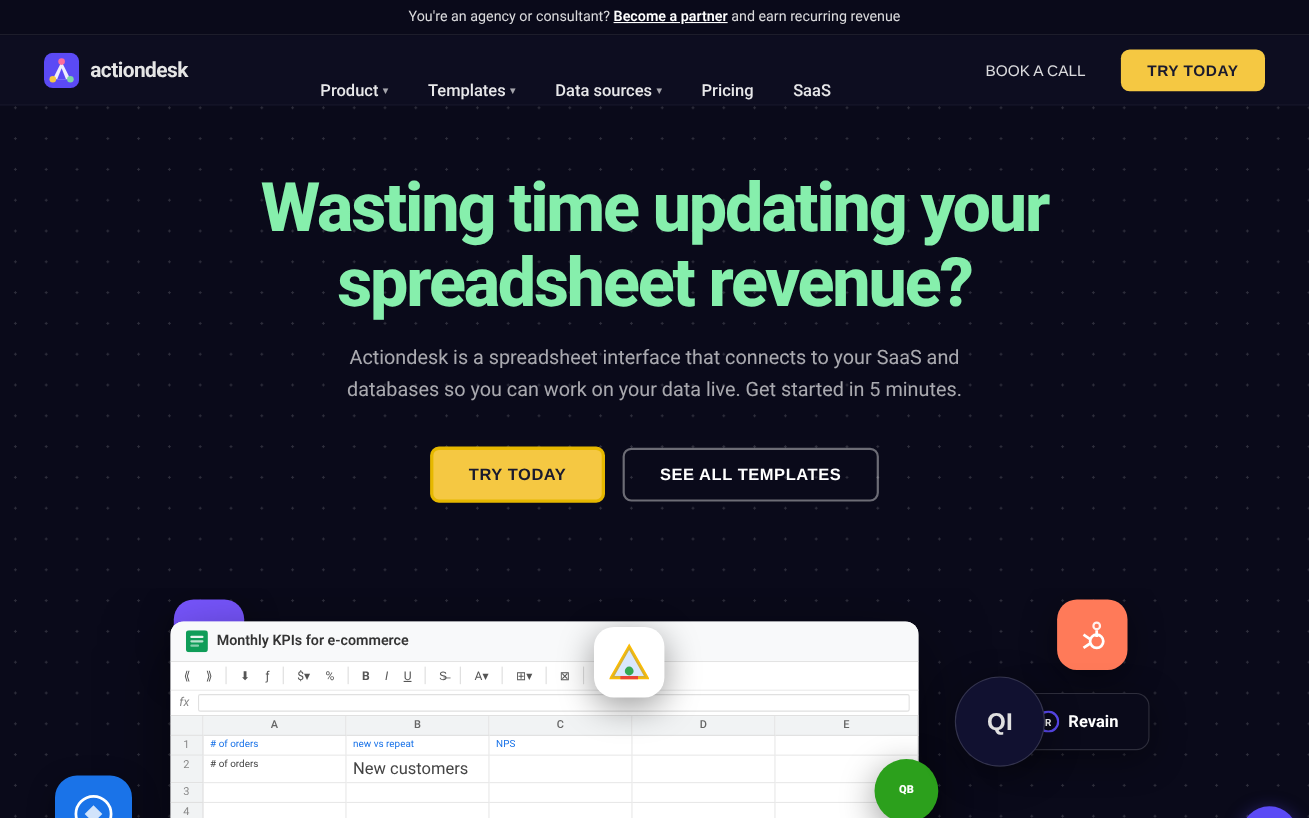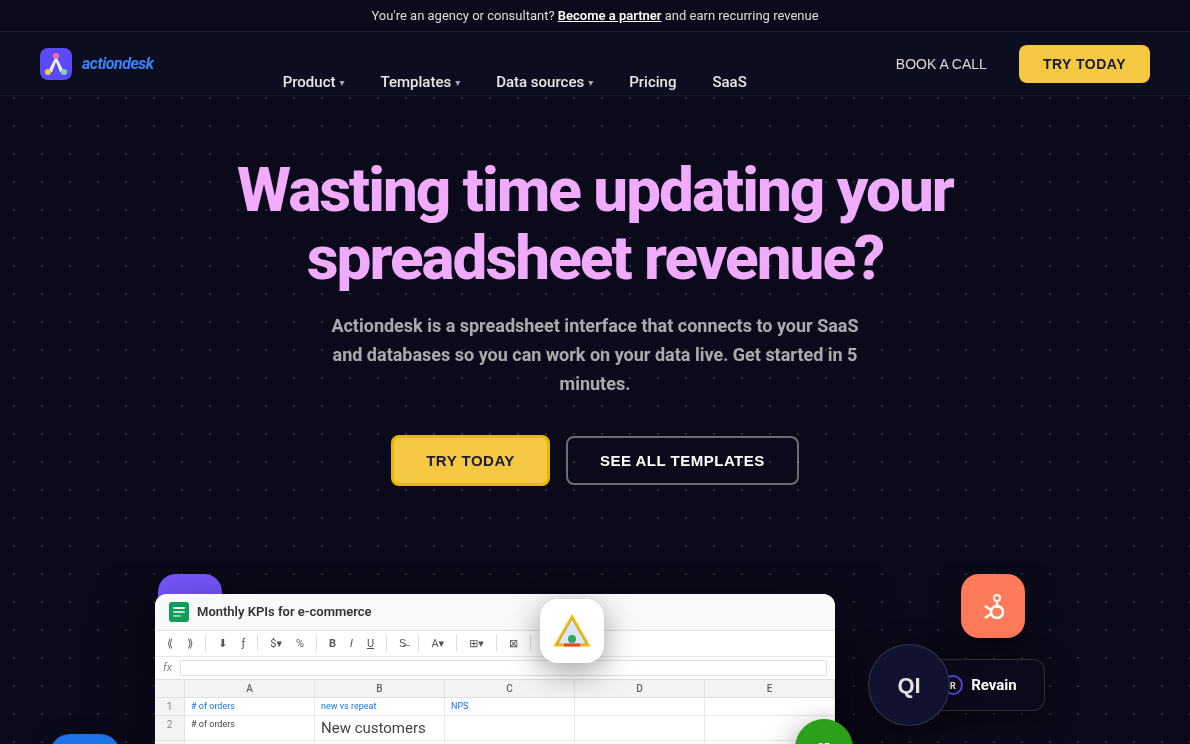--- a/index.html
+++ b/index.html
@@ -62,25 +62,24 @@
       text-decoration: none;
       color: #fff;
     }
 
     .logo-icon {
       width: 32px;
       height: 32px;
     }
 
     .logo-text {
-      font-size: 16px;
+      font-size: 19px;
       font-weight: 700;
-      color: #3b82f6;
+      color: #e5e5e5;
       letter-spacing: -0.5px;
-      font-style: italic;
     }
 
     .nav-links {
       display: flex;
       align-items: center;
       gap: 4px;
       list-style: none;
     }
 
     .nav-links li a {
@@ -138,33 +137,33 @@
       position: relative;
       z-index: 5;
       text-align: center;
       padding: 60px 40px 30px;
     }
 
     .hero h1 {
       font-size: 62px;
       font-weight: 800;
       line-height: 1.1;
-      color: #f0abfc;
+      color: #86efac;
       max-width: 800px;
       margin: 0 auto 20px;
       letter-spacing: -2px;
     }
 
     .hero p {
       font-size: 18px;
       color: rgba(255,255,255,0.65);
       max-width: 560px;
       margin: 0 auto 36px;
       line-height: 1.6;
-      font-weight: 700;
+      font-weight: 400;
     }
 
     .hero-buttons {
       display: flex;
       align-items: center;
       justify-content: center;
       gap: 16px;
       margin-bottom: 48px;
     }
 

